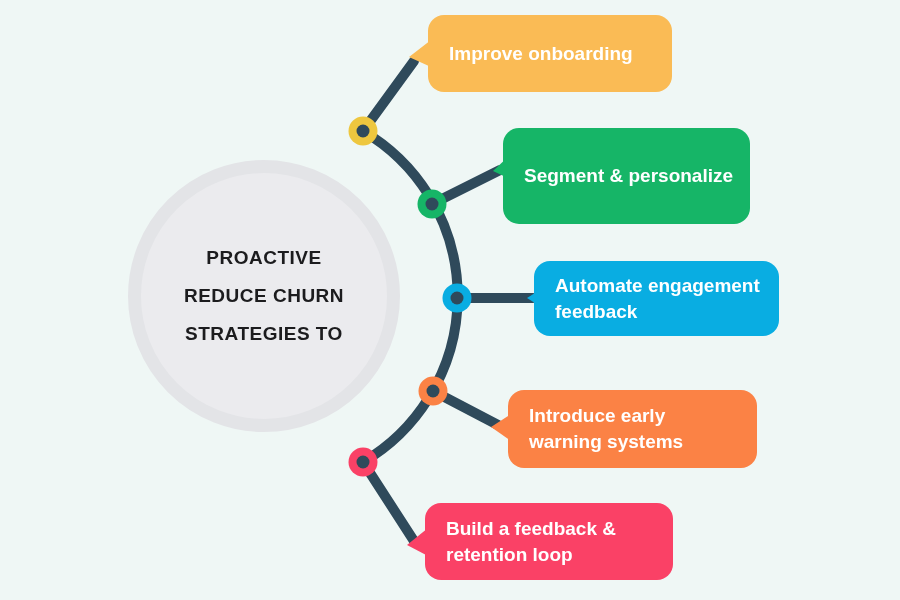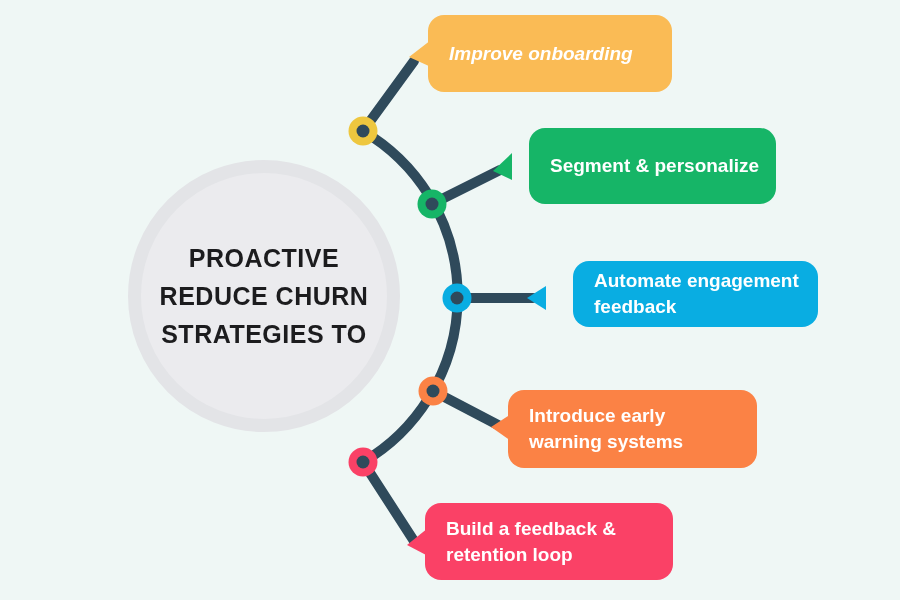--- a/index.html
+++ b/index.html
@@ -15,44 +15,44 @@
     left:128px;top:160px;
     width:246px;height:246px;
     border-radius:50%;
     border:13px solid #E3E4E7;
     background:#EBEBEE;
     display:flex;flex-direction:column;
     align-items:center;justify-content:center;
     text-align:center;
   }
   .center-title{
-    font-size:25px;
+    font-size:19px;
     font-weight:bold;
     color:#1C1C1E;
     line-height:38px;
     letter-spacing:0.5px;
   }
   svg.connector-layer{
     position:absolute;left:0;top:0;
   }
   .bubble{
     position:absolute;
     border-radius:16px;
     display:flex;align-items:center;
     padding-left:21px;box-sizing:border-box;
   }
   .bubble-label{
     color:#ffffff;
     font-size:19px;
     font-weight:bold;
     line-height:26px;
   }
-  .b1{left:428px;top:15px;width:244px;height:77px;font-style:italic;}
-  .b2{left:529px;top:128px;width:247px;height:76px;}
-  .b3{left:573px;top:261px;width:245px;height:66px;}
+  .b1{left:428px;top:15px;width:244px;height:77px;}
+  .b2{left:503px;top:128px;width:247px;height:96px;}
+  .b3{left:534px;top:261px;width:245px;height:75px;}
   .b4{left:508px;top:390px;width:249px;height:78px;}
   .b5{left:425px;top:503px;width:248px;height:77px;}
 </style>
 </head>
 <body>
 
 <div class="canvas" style="background: rgb(239, 247, 245);">
 
   <div class="center-circle" style="background: rgb(235, 235, 238);">
     <div class="center-title">

